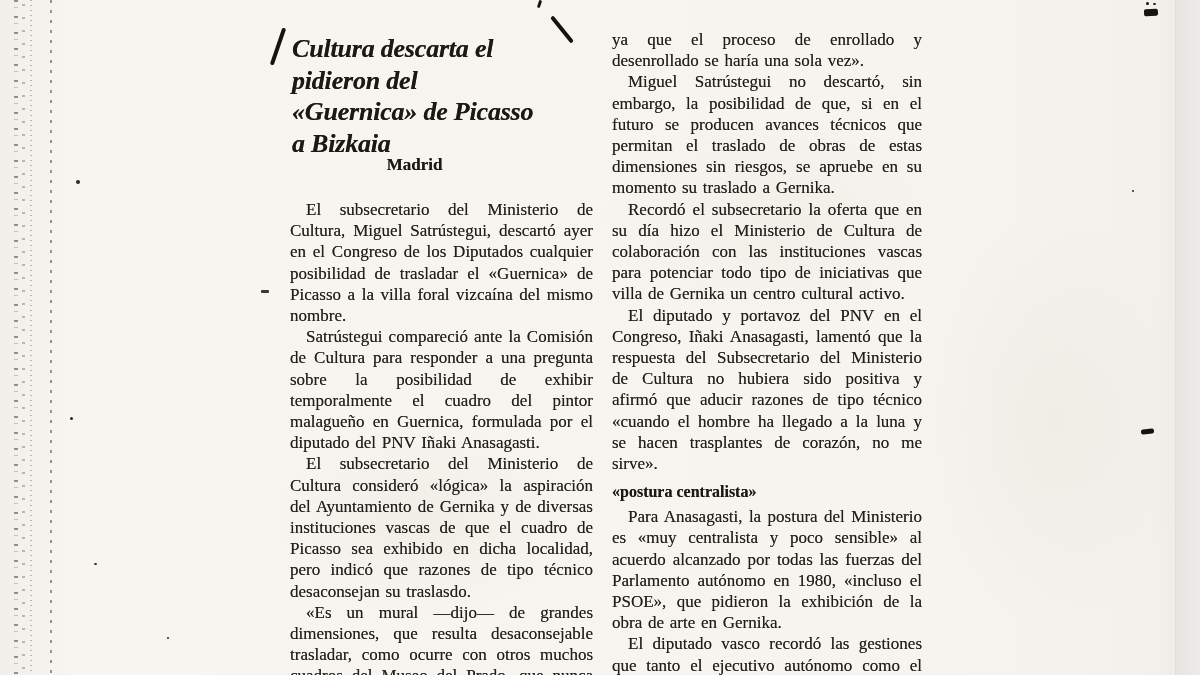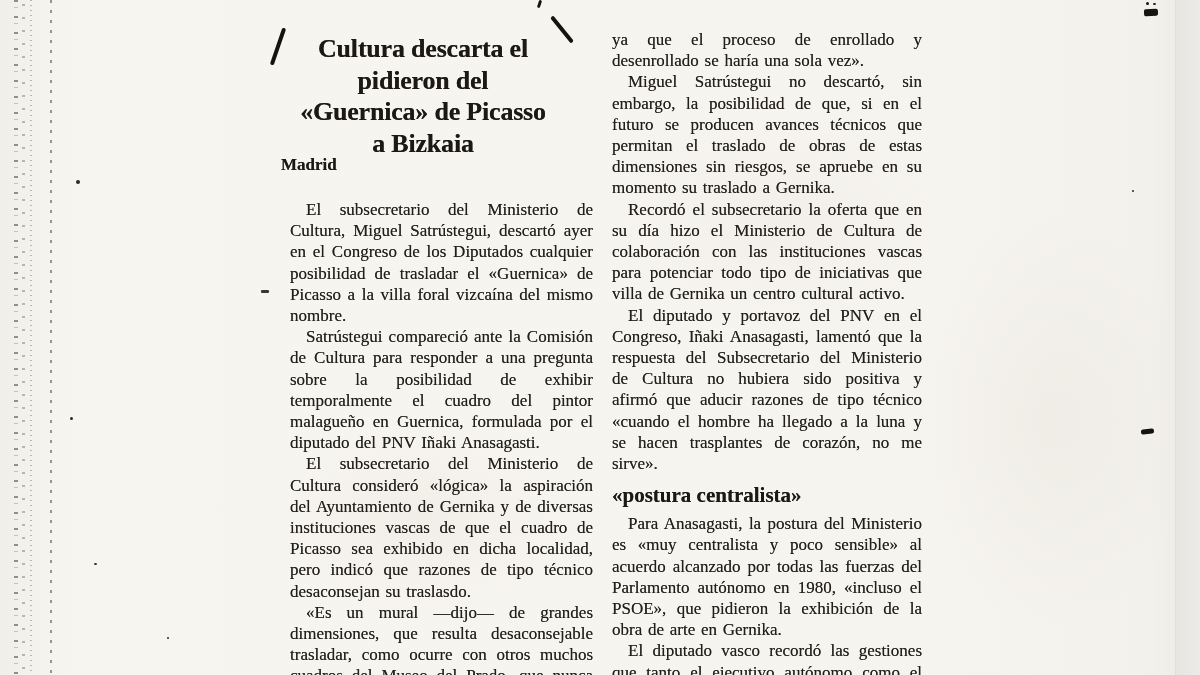--- a/index.html
+++ b/index.html
@@ -42,45 +42,46 @@
 
   
   .corner-smudge{position:absolute;left:1144px;top:2px;width:18px;height:16px;}
   .corner-smudge .d1{position:absolute;left:2px;top:0;width:3px;height:3px;background:#17150f;border-radius:50%;}
   .corner-smudge .d2{position:absolute;left:9px;top:1px;width:3px;height:2px;background:#17150f;border-radius:50%;}
   .corner-smudge .blob{position:absolute;left:0px;top:7px;width:14px;height:7px;background:#17150f;border-radius:2px;transform:rotate(-4deg);}
 
   
   .headline{
     position:absolute;left:292px;top:33px;width:262px;
-    font-weight:bold;font-size:26px;line-height:31.5px;text-align:center;
+    font-weight:bold;font-size:26px;line-height:31.5px;
     letter-spacing:-0.2px;color:#1c1915;
     text-shadow:0 0 .5px rgba(28,25,21,.75);
+    font-style:italic;
   }
 
   .dateline{
     position:absolute;left:281px;top:155px;width:267px;
-    font-weight:bold;font-size:17px;text-align:left;color:#1c1915;
+    font-weight:bold;font-size:17px;text-align:center;color:#1c1915;
     text-shadow:0 0 .4px rgba(28,25,21,.7);
   }
 
   
   .col{position:absolute;top:0;overflow:hidden;margin-top:23px;}
   .col-left{left:290px;top:176px;width:303px;height:499px;}
   .col-right{left:612px;top:6px;width:310px;height:669px;}
 
   .para{
     margin:0;font-size:17px;line-height:21.2px;
     text-align:justify;text-indent:16px;word-spacing:1.5px;
     color:#221f1b;text-shadow:0 0 .4px rgba(32,29,25,.65);
   }
   .no-indent{text-indent:0;}
 
   .subhead{
-    margin:9px 0 5px 0;font-size:21px;font-weight:bold;color:#1c1915;
+    margin:9px 0 5px 0;font-size:16px;font-weight:bold;color:#1c1915;
     text-shadow:0 0 .5px rgba(28,25,21,.7);
   }
 
   
   .mottle{position:absolute;left:0;top:0;width:1200px;height:675px;pointer-events:none;
     background:
       radial-gradient(220px 140px at 420px 520px,rgba(190,182,168,.10),transparent 70%),
       radial-gradient(260px 160px at 780px 220px,rgba(190,182,168,.08),transparent 70%),
       radial-gradient(200px 300px at 1050px 420px,rgba(180,174,160,.08),transparent 70%);
   }

